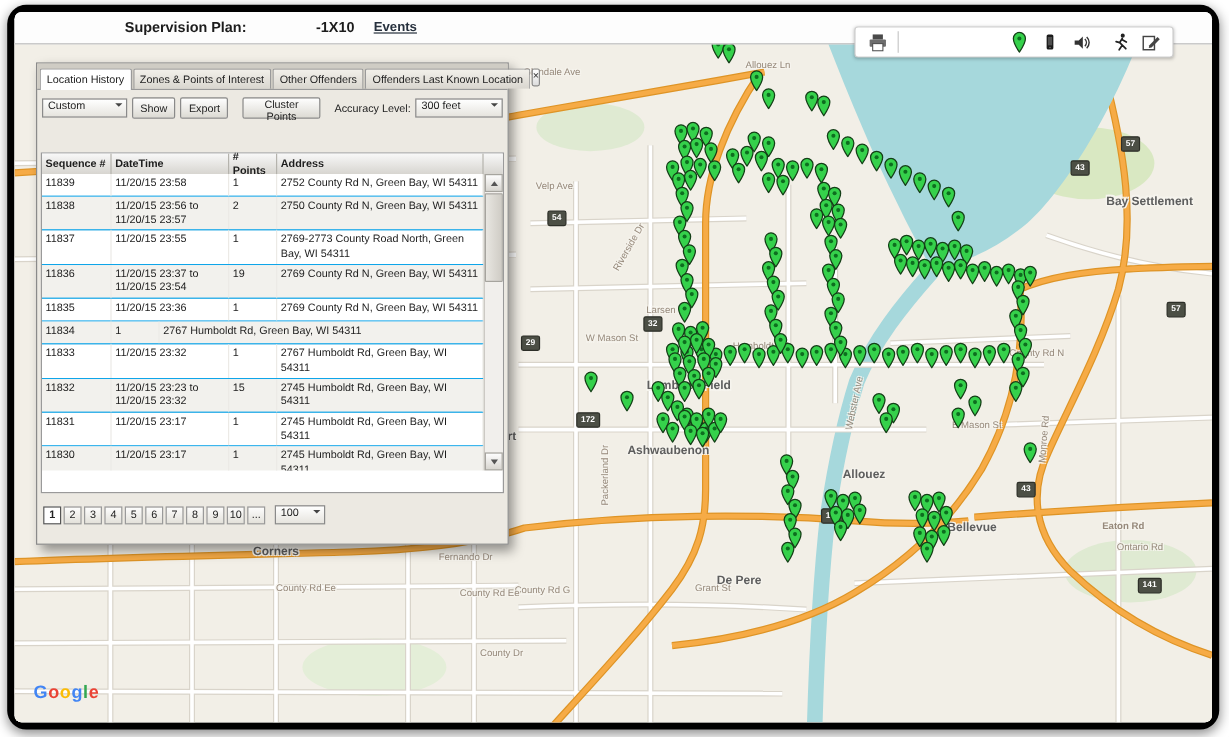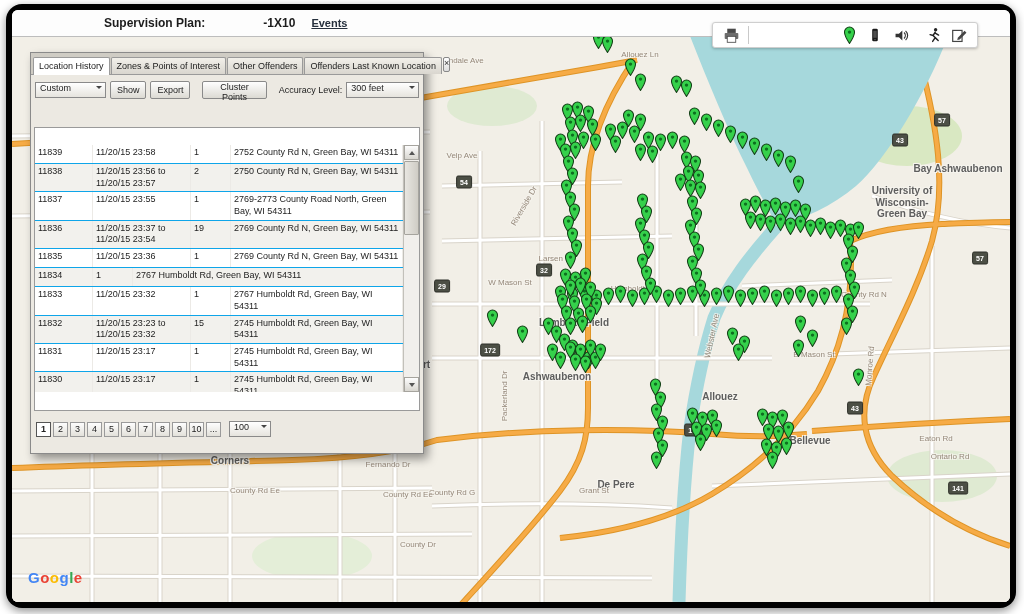--- a/index.html
+++ b/index.html
@@ -198,43 +198,42 @@
           <span class="shield" style="left: 452px; top: 146px;">54</span>
           <span class="shield" style="left: 430px; top: 250px;">29</span>
           <span class="shield" style="left: 532px; top: 234px;">32</span>
           <span class="shield" style="left: 478px; top: 314px;">172</span>
           <span class="shield" style="left: 682px; top: 394px;">172</span>
           <span class="shield" style="left: 930px; top: 84px;">57</span>
           <span class="shield" style="left: 968px; top: 222px;">57</span>
           <span class="shield" style="left: 888px; top: 104px;">43</span>
           <span class="shield" style="left: 843px; top: 372px;">43</span>
           <span class="shield" style="left: 946px; top: 452px;">141</span>
-          <span class="mlabel place" style="left: 946px; top: 132px;">Bay Ashwaubenon</span>
-          <span class="mlabel place wrap" style="left: 890px; top: 166px; width: 78px;">University of Wisconsin-Green Bay</span>
+          <span class="mlabel place" style="left: 946px; top: 132px;">Bay Settlement</span>
           <span class="mlabel place" style="left: 562px; top: 286px;">Lambeau Field</span>
           <span class="mlabel place" style="left: 545px; top: 340px;">Ashwaubenon</span>
           <span class="mlabel place" style="left: 708px; top: 360px;">Allouez</span>
           <span class="mlabel place" style="left: 604px; top: 448px;">De Pere</span>
           <span class="mlabel place" style="left: 798px; top: 404px;">Bellevue</span>
           <span class="mlabel place" style="left: 402px; top: 328px;">Hobart</span>
           <span class="mlabel place" style="left: 218px; top: 424px;">Corners</span>
           <span class="mlabel street" style="left: 448px; top: 24px;">Glendale Ave</span>
           <span class="mlabel street" style="left: 628px; top: 18px;">Allouez Ln</span>
           <span class="mlabel street" style="left: 450px; top: 119px;">Velp Ave</span>
           <span class="mlabel street" style="left: 545px; top: 222px;">Larsen Rd</span>
           <span class="mlabel street" style="left: 498px; top: 246px;">W Mason St</span>
           <span class="mlabel street" style="left: 802px; top: 318px;">E Mason St</span>
           <span class="mlabel street" style="left: 622px; top: 252px;">Humboldt Rd</span>
           <span class="mlabel street" style="left: 852px; top: 258px;">County Rd N</span>
           <span class="mlabel street" style="left: 440px; top: 456px;">County Rd G</span>
           <span class="mlabel street" style="left: 243px; top: 454px;">County Rd Ee</span>
           <span class="mlabel street" style="left: 396px; top: 458px;">County Rd Ee</span>
           <span class="mlabel street" style="left: 406px; top: 508px;">County Dr</span>
           <span class="mlabel street" style="left: 376px; top: 428px;">Fernando Dr</span>
-          <span class="mlabel street" style="left: 924px; top: 402px;">Eaton Rd</span>
+          <span class="mlabel street" style="left: 924px; top: 402px; font-weight: bold;">Eaton Rd</span>
           <span class="mlabel street" style="left: 938px; top: 420px;">Ontario Rd</span>
           <span class="mlabel street" style="left: 582px; top: 454px;">Grant St</span>
           <span class="mlabel street" style="left: 492px; top: 360px; transform: translate(-50%, -50%) rotate(-90deg);">Packerland Dr</span>
           <span class="mlabel street" style="left: 700px; top: 300px; transform: translate(-50%, -50%) rotate(-78deg);">Webster Ave</span>
           <span class="mlabel street" style="left: 858px; top: 330px; transform: translate(-50%, -50%) rotate(-85deg);">Monroe Rd</span>
           <span class="mlabel street" style="left: 512px; top: 170px; transform: translate(-50%, -50%) rotate(-60deg);">Riverside Dr</span>
           <span class="pin" style="left: 580px; top: -5px;">
             <svg viewBox="0 0 24 34">
               <path d="M12 33C12 33 2.5 19 2.5 11.5A9.5 9.5 0 1 1 21.5 11.5C21.5 19 12 33 12 33Z" fill="#35d14b" stroke="#143f17" stroke-width="2"></path>
               <circle cx="12" cy="11.5" r="3.2" fill="#0d6e1f"></circle>
@@ -1418,20 +1417,27 @@
         <button class="btn cluster">Cluster Points</button>
         <span class="acc-label">Accuracy Level:</span>
         <span class="select sel-acc">
             <span>300 feet</span>
             <span class="caret"></span>
           </span>
       </div>
 
 
       <div class="tablewrap">
+        <div class="thead">
+          <div class="tcell c0">Sequence #</div>
+          <div class="tcell c1">DateTime</div>
+          <div class="tcell c2"># Points</div>
+          <div class="tcell c3">Address</div>
+          <div class="hgap"></div>
+        </div>
         <div class="tbody" id="tbody">
             <div class="trow">
               <div class="tcell c0">11839</div>
               <div class="tcell c1">11/20/15 23:58</div>
               <div class="tcell c2">1</div>
               <div class="tcell c3">2752 County Rd N, Green Bay, WI 54311</div>
             </div>
             <div class="trow alt">
               <div class="tcell c0">11838</div>
               <div class="tcell c1">11/20/15 23:56 to 11/20/15 23:57</div>

